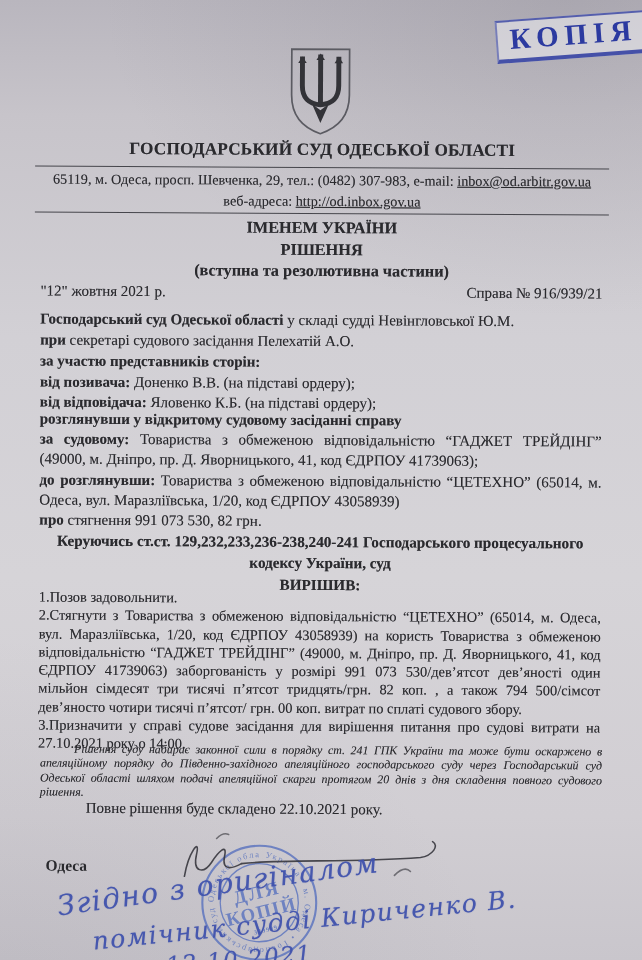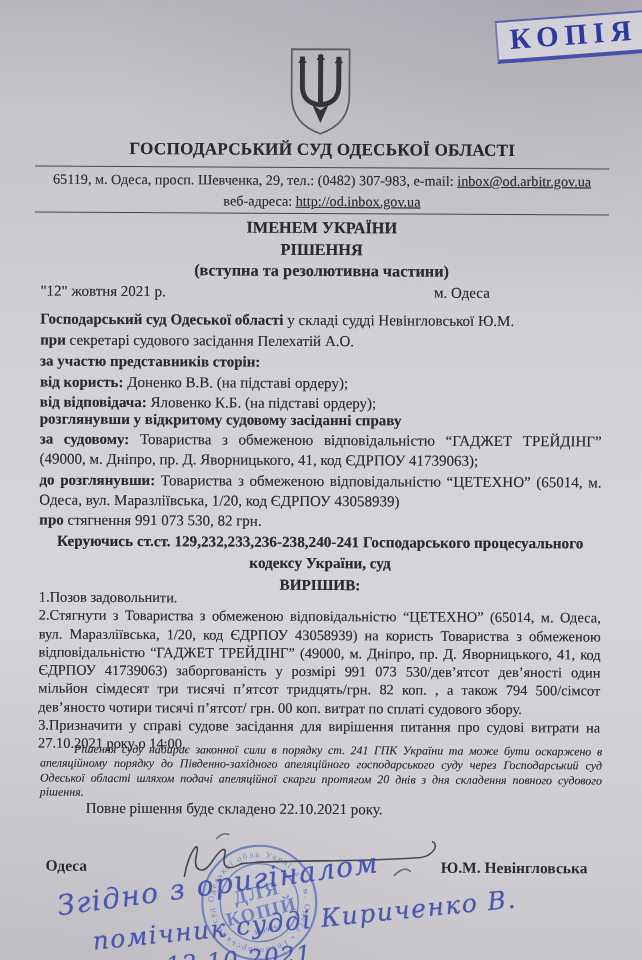--- a/index.html
+++ b/index.html
@@ -102,36 +102,36 @@
     <div class="rule rule2"></div>
 
     <div class="abs titles">
       <div>ІМЕНЕМ УКРАЇНИ</div>
       <div>РІШЕННЯ</div>
       <div>(вступна та резолютивна частини)</div>
     </div>
 
     <div class="abs meta txt">
       <span>"12" жовтня 2021 р.</span>
-      <span class="city">м. Одеса</span>
+      <span class="case">Справа № 916/939/21</span>
     </div>
 
     <div class="abs composition txt">
       <div>
         <span class="b">Господарський суд Одеської області</span><span> у складі судді Невінгловської Ю.М.</span>
       </div>
       <div>
         <span class="b">при</span><span> секретарі судового засідання Пелехатій А.О.</span>
       </div>
     </div>
 
     <div class="abs participants txt">
       <div class="b">за участю представників сторін:</div>
       <div>
-        <span class="b">від користь:</span><span> Доненко В.В. (на підставі ордеру);</span>
+        <span class="b">від позивача:</span><span> Доненко В.В. (на підставі ордеру);</span>
       </div>
       <div>
         <span class="b">від відповідача:</span><span> Яловенко К.Б. (на підставі ордеру);</span>
       </div>
     </div>
 
     <div class="abs case-block txt just">
       <div class="b">розглянувши у відкритому судовому засіданні справу</div>
       <div>
         <span class="b">за судовому:</span><span> Товариства з обмеженою відповідальністю “ГАДЖЕТ ТРЕЙДІНГ” (49000, м. Дніпро, пр. Д. Яворницького, 41, код ЄДРПОУ 41739063);</span>
@@ -154,21 +154,20 @@
       <p>2.Стягнути з Товариства з обмеженою відповідальністю “ЦЕТЕХНО” (65014, м. Одеса, вул. Маразліївська, 1/20, код ЄДРПОУ 43058939) на користь Товариства з обмеженою відповідальністю “ГАДЖЕТ ТРЕЙДІНГ” (49000, м. Дніпро, пр. Д. Яворницького, 41, код ЄДРПОУ 41739063) заборгованість у розмірі 991 073 530/дев’ятсот дев’яності один мільйон сімдесят три тисячі п’ятсот тридцять/грн. 82 коп. , а також 794 500/сімсот дев’яносто чотири тисячі п’ятсот/ грн. 00 коп. витрат по сплаті судового збору.</p>
       <p>3.Призначити у справі судове засідання для вирішення питання про судові витрати на 27.10.2021 року о 14:00.</p>
     </div>
 
     <div class="appeal abs" style="left:44px;">Рішення суду набирає законної сили в порядку ст. 241 ГПК України та може бути оскаржено в апеляційному порядку до Південно-західного апеляційного господарського суду через Господарський суд Одеської області шляхом подачі апеляційної скарги протягом 20 днів з дня складення  повного судового рішення.</div>
 
     <div class="abs fullnote">Повне рішення буде складено 22.10.2021 року.</div>
 
     <div class="abs judge-row">
       <span>Одеса</span>
-      <span>Ю.М. Невінгловська</span>
     </div>
 
     <svg class="round-stamp" width="122" height="122" viewBox="0 0 150 150">
       <defs>
         <path id="ringPath" d="M75 19 a56 56 0 1 1 -0.01 0"></path>
       </defs>
       <circle cx="75" cy="75" r="70" fill="none" stroke="#5a73be" stroke-width="2.6"></circle>
       <circle cx="75" cy="75" r="48" fill="none" stroke="#5a73be" stroke-width="1.6"></circle>
       <text font-size="10.5" letter-spacing="2" fill="#5a73be" font-family="Liberation Serif, serif">
         <textPath href="#ringPath" startOffset="2%">Україна  •  м. Одеса  •  Господарський суд Одеської області</textPath>

